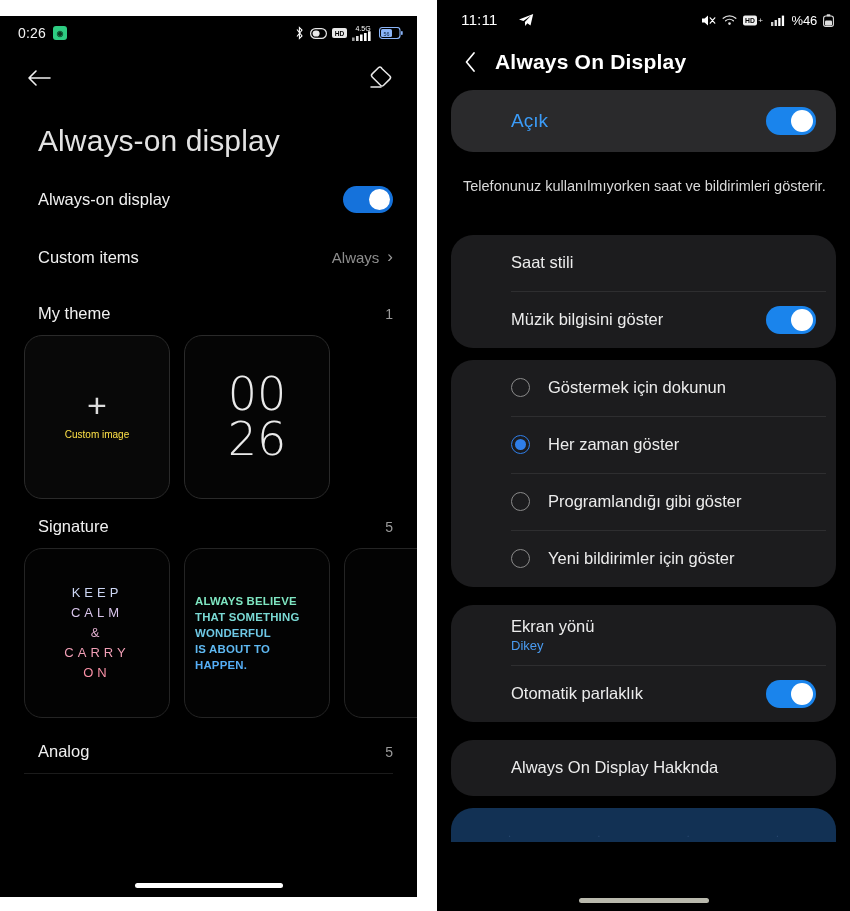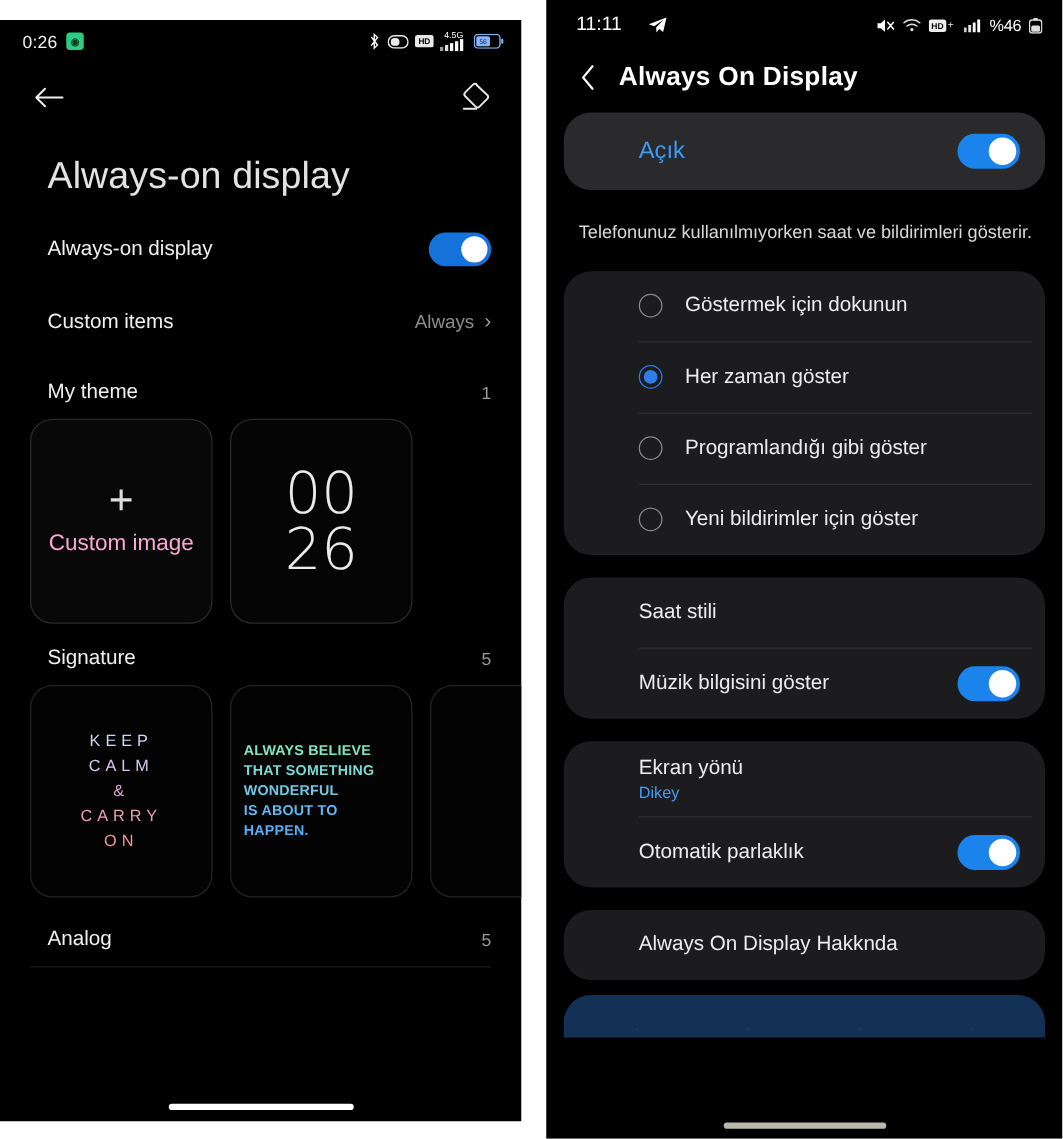--- a/index.html
+++ b/index.html
@@ -69,21 +69,21 @@
   .sec-count { font-size: 14px; color: #9a9a9a; }
 
   .cardrow { display: flex; gap: 14px; padding-left: 24px; }
   .theme-card {
     width: 146px; height: 164px; border-radius: 18px;
     border: 1px solid #2a2a2a; background: #080808;
     display: flex; flex-direction: column;
     align-items: center; justify-content: center; gap: 12px; cursor: pointer; flex: none;
   }
   .plus { font-size: 34px; font-weight: 200; color: #dcdcdc; line-height: .7; }
-  .custom-lbl { font-size: 18px; color: #f9a8d4; }
+  .custom-lbl { font-size: 10px; color: #fde047; }
   .clock-card {
     width: 146px; height: 164px; border-radius: 18px;
     border: 1px solid #2a2a2a; background: #050505;
     display: flex; flex-direction: column;
     align-items: center; justify-content: center; cursor: pointer; flex: none;
   }
   .clock-digits {
     font-size: 46px; font-weight: 200; line-height: .98;
     color: #eaeaea; text-align: center; font-family: "DejaVu Sans", sans-serif;
   }
@@ -360,60 +360,60 @@
       <div class="crow" style="min-height:62px;">
         <span class="crow-label on">Açık</span>
         <span class="toggle2">
             <span class="knob"></span>
           </span>
       </div>
     </div>
 
     <div class="desc">Telefonunuz kullanılmıyorken saat ve bildirimleri gösterir.</div>
 
-    <div class="card">
-      <div class="crow">
-        <span class="crow-main">
-          <span class="radio"></span>
-          <span class="crow-label">Göstermek için dokunun</span>
-        </span>
-      </div>
-      <div class="divider-r"></div>
-      <div class="crow">
-        <span class="crow-main">
-          <span class="radio sel"></span>
-          <span class="crow-label">Her zaman göster</span>
-        </span>
-      </div>
-      <div class="divider-r"></div>
-      <div class="crow">
-        <span class="crow-main">
-          <span class="radio"></span>
-          <span class="crow-label">Programlandığı gibi göster</span>
-        </span>
-      </div>
-      <div class="divider-r"></div>
-      <div class="crow">
-        <span class="crow-main">
-          <span class="radio"></span>
-          <span class="crow-label">Yeni bildirimler için göster</span>
-        </span>
-      </div>
-    </div>
-
     <div class="card" style="margin-top:18px;">
       <div class="crow">
         <span class="crow-label">Saat stili</span>
       </div>
       <div class="divider-r"></div>
       <div class="crow">
         <span class="crow-label">Müzik bilgisini göster</span>
         <span class="toggle2">
             <span class="knob"></span>
           </span>
+      </div>
+    </div>
+
+    <div class="card">
+      <div class="crow">
+        <span class="crow-main">
+          <span class="radio"></span>
+          <span class="crow-label">Göstermek için dokunun</span>
+        </span>
+      </div>
+      <div class="divider-r"></div>
+      <div class="crow">
+        <span class="crow-main">
+          <span class="radio sel"></span>
+          <span class="crow-label">Her zaman göster</span>
+        </span>
+      </div>
+      <div class="divider-r"></div>
+      <div class="crow">
+        <span class="crow-main">
+          <span class="radio"></span>
+          <span class="crow-label">Programlandığı gibi göster</span>
+        </span>
+      </div>
+      <div class="divider-r"></div>
+      <div class="crow">
+        <span class="crow-main">
+          <span class="radio"></span>
+          <span class="crow-label">Yeni bildirimler için göster</span>
+        </span>
       </div>
     </div>
 
     <div class="card" style="margin-top:18px;">
       <div class="crow" style="min-height:60px;">
         <span class="crow-stack">
           <span class="crow-label">Ekran yönü</span>
           <span class="crow-sub">Dikey</span>
         </span>
       </div>

